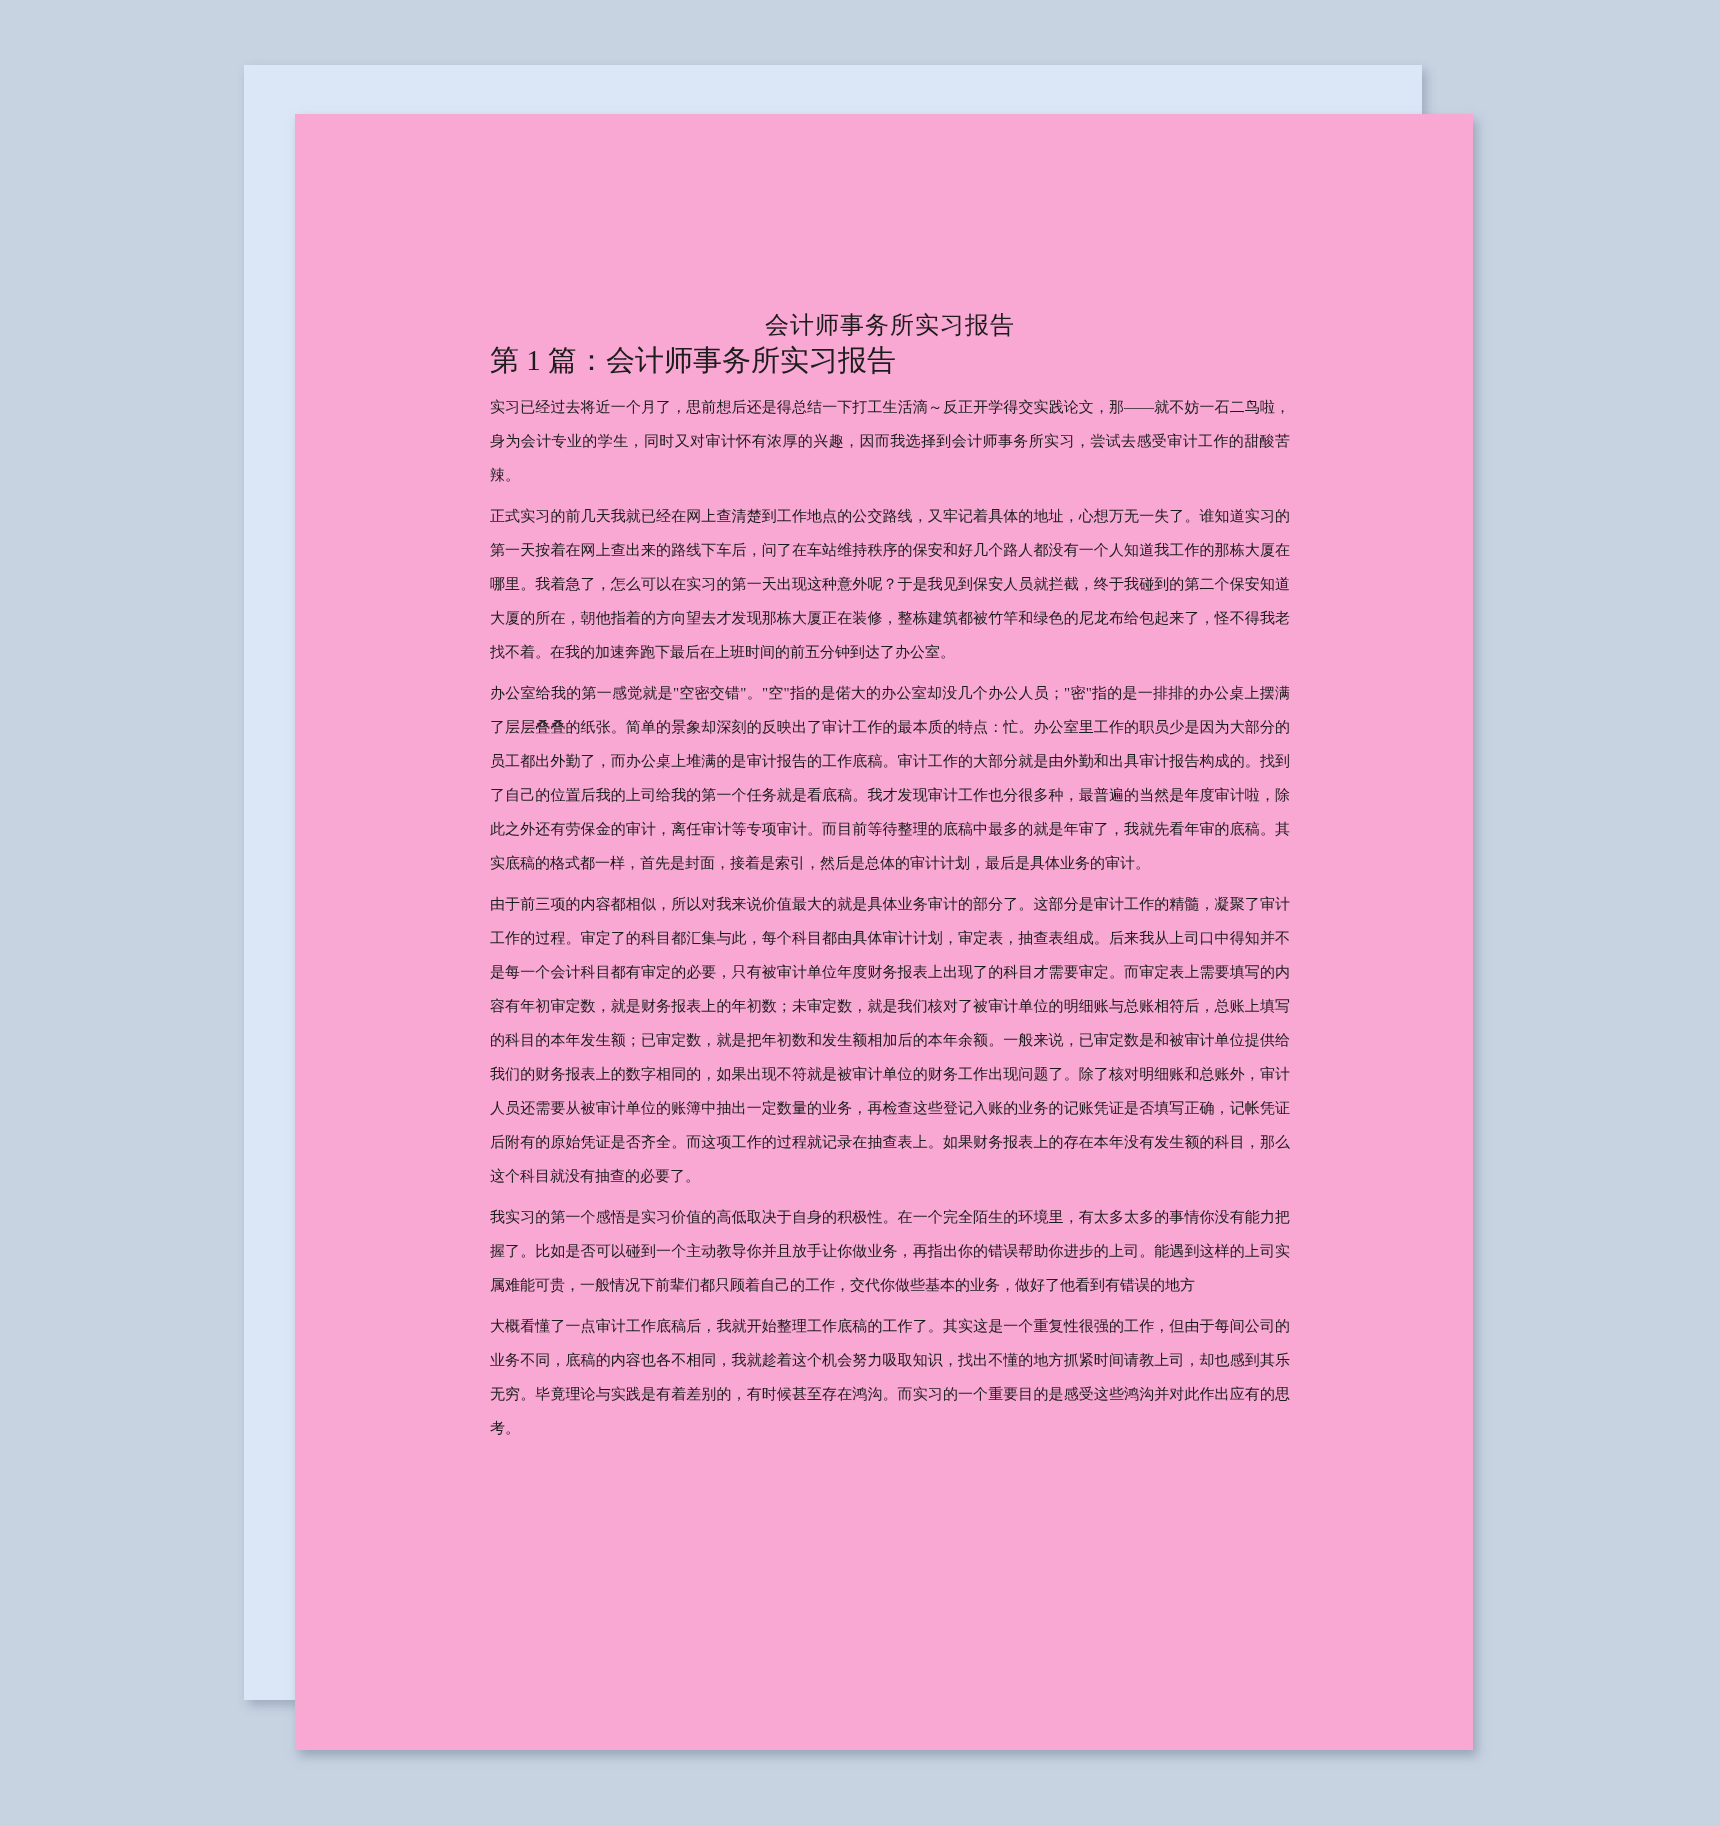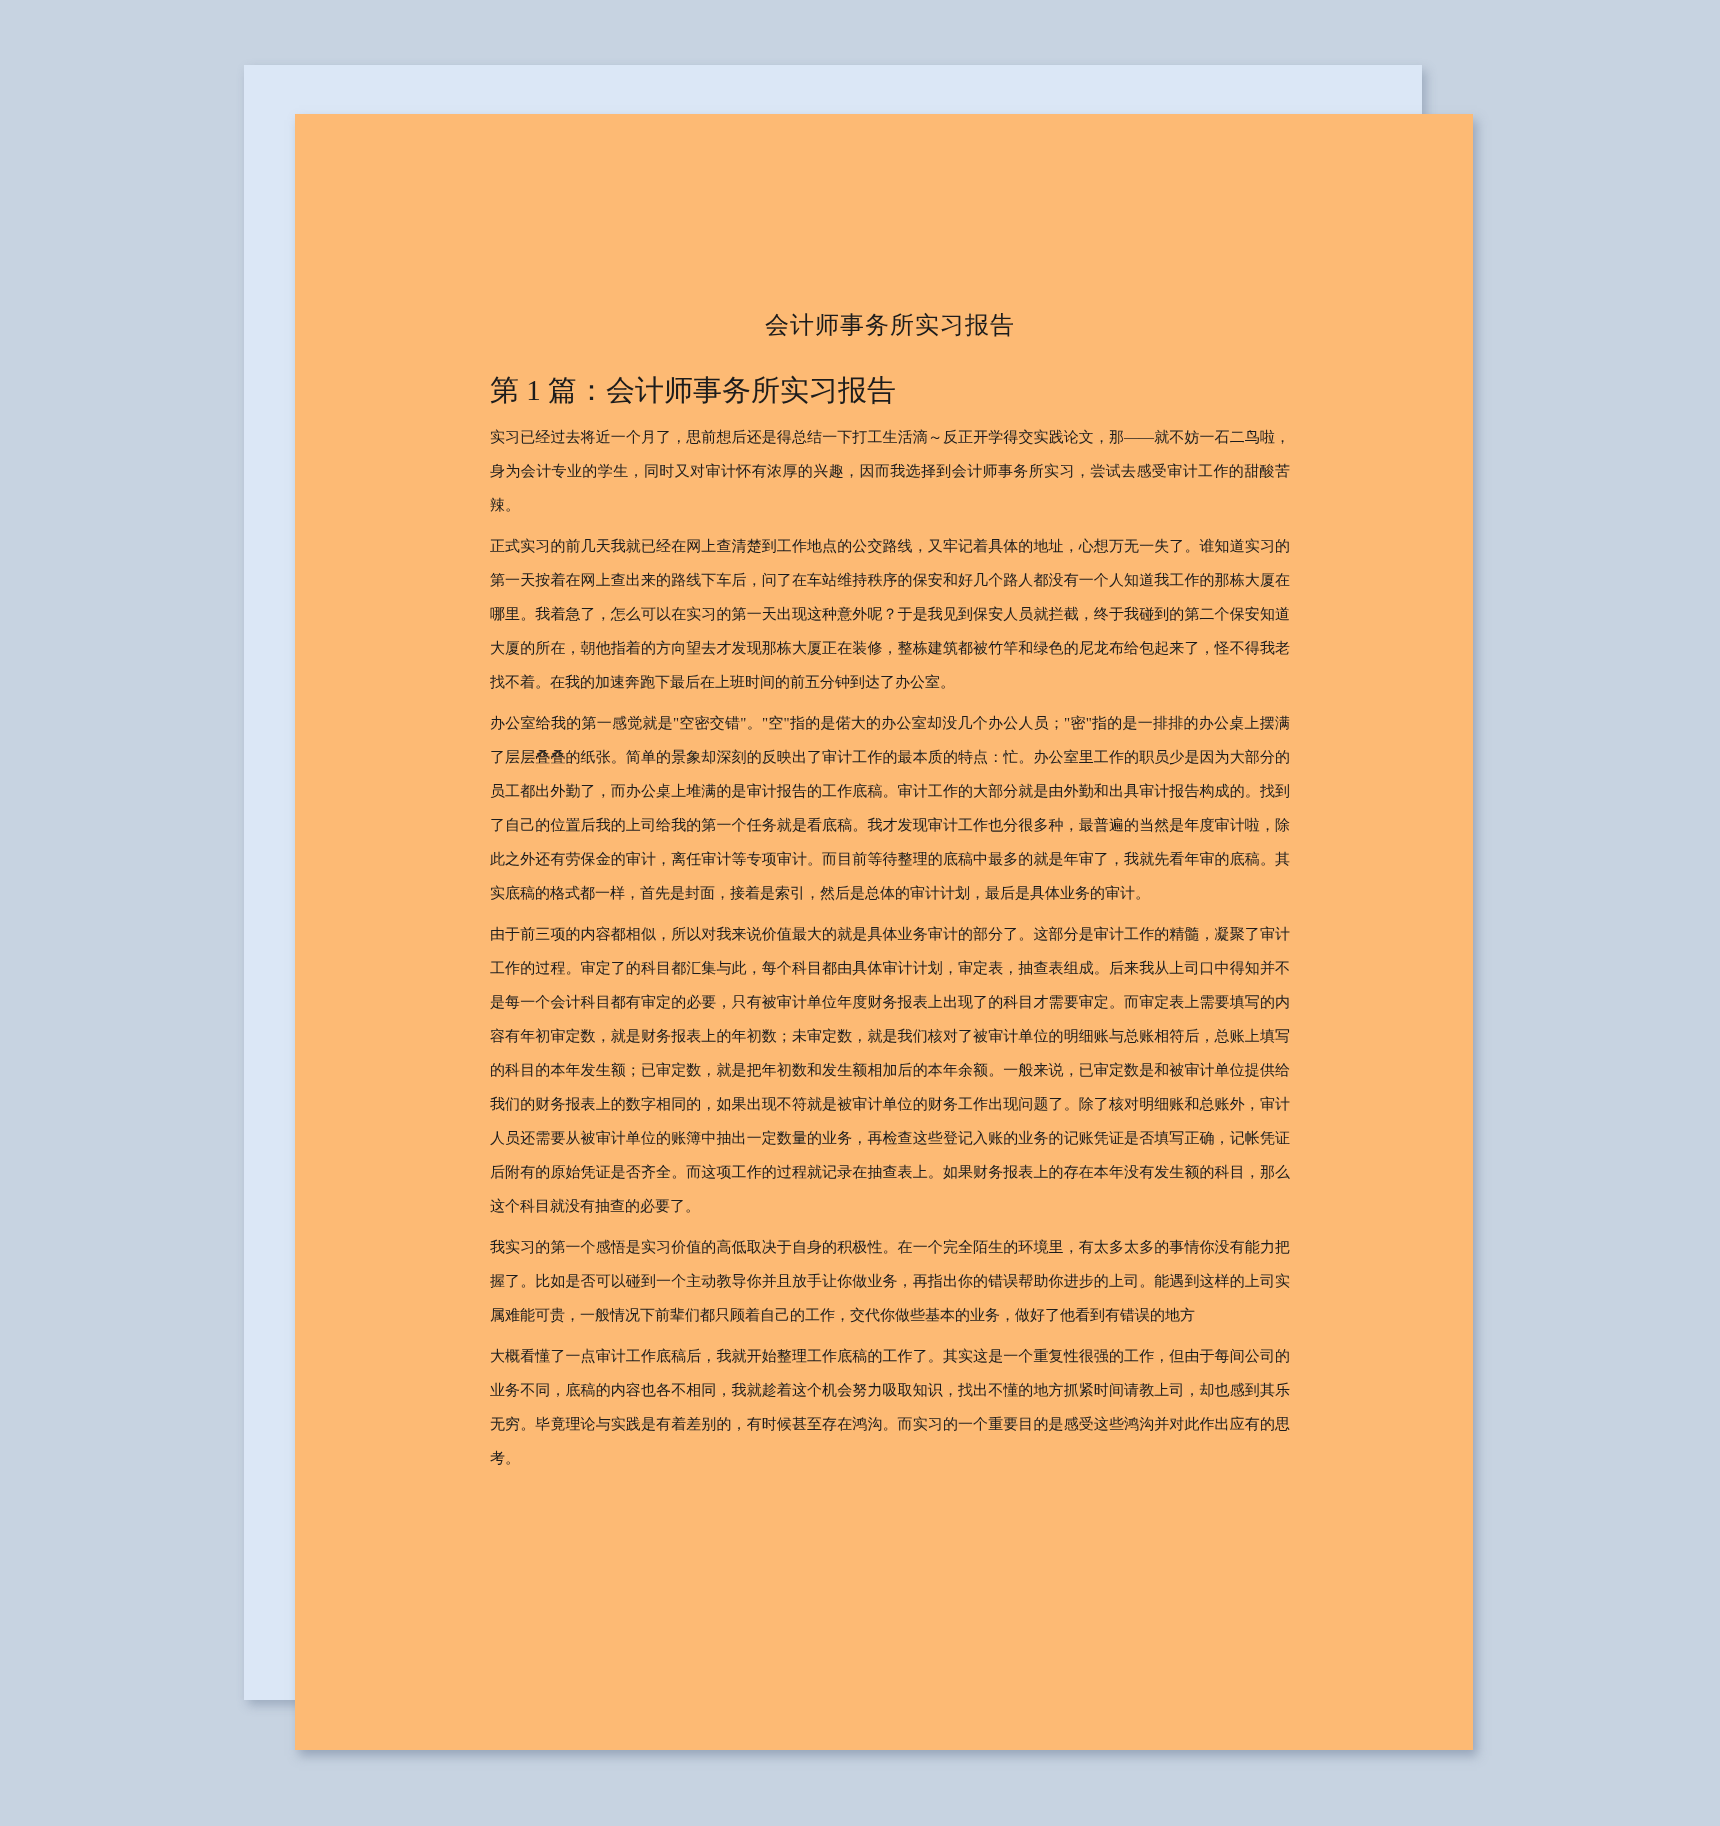--- a/index.html
+++ b/index.html
@@ -22,35 +22,34 @@
     height: 1635px;
     background: #dbe7f6;
     box-shadow: 4px 5px 10px rgba(105, 122, 148, 0.45);
   }
   .sheet {
     position: absolute;
     left: 295px;
     top: 114px;
     width: 1178px;
     height: 1636px;
-    background: #fdba74;
+    background: #f9a8d4;
     box-shadow: 4px 6px 10px rgba(105, 122, 148, 0.5);
     box-sizing: border-box;
     padding: 196px 183px 0 195px;
     color: #1c1c1c;
   }
   .doc-title {
     text-align: center;
     font-size: 24px;
     line-height: 30px;
     letter-spacing: 1px;
     color: #1c1c1c;
   }
   .section-heading {
-    margin-top: 30px;
     font-size: 29px;
     line-height: 40px;
     color: #1c1c1c;
   }
   .doc-body {
     margin-top: 10px;
   }
   .doc-body p {
     margin: 0 0 7px 0;
     font-size: 15px;

